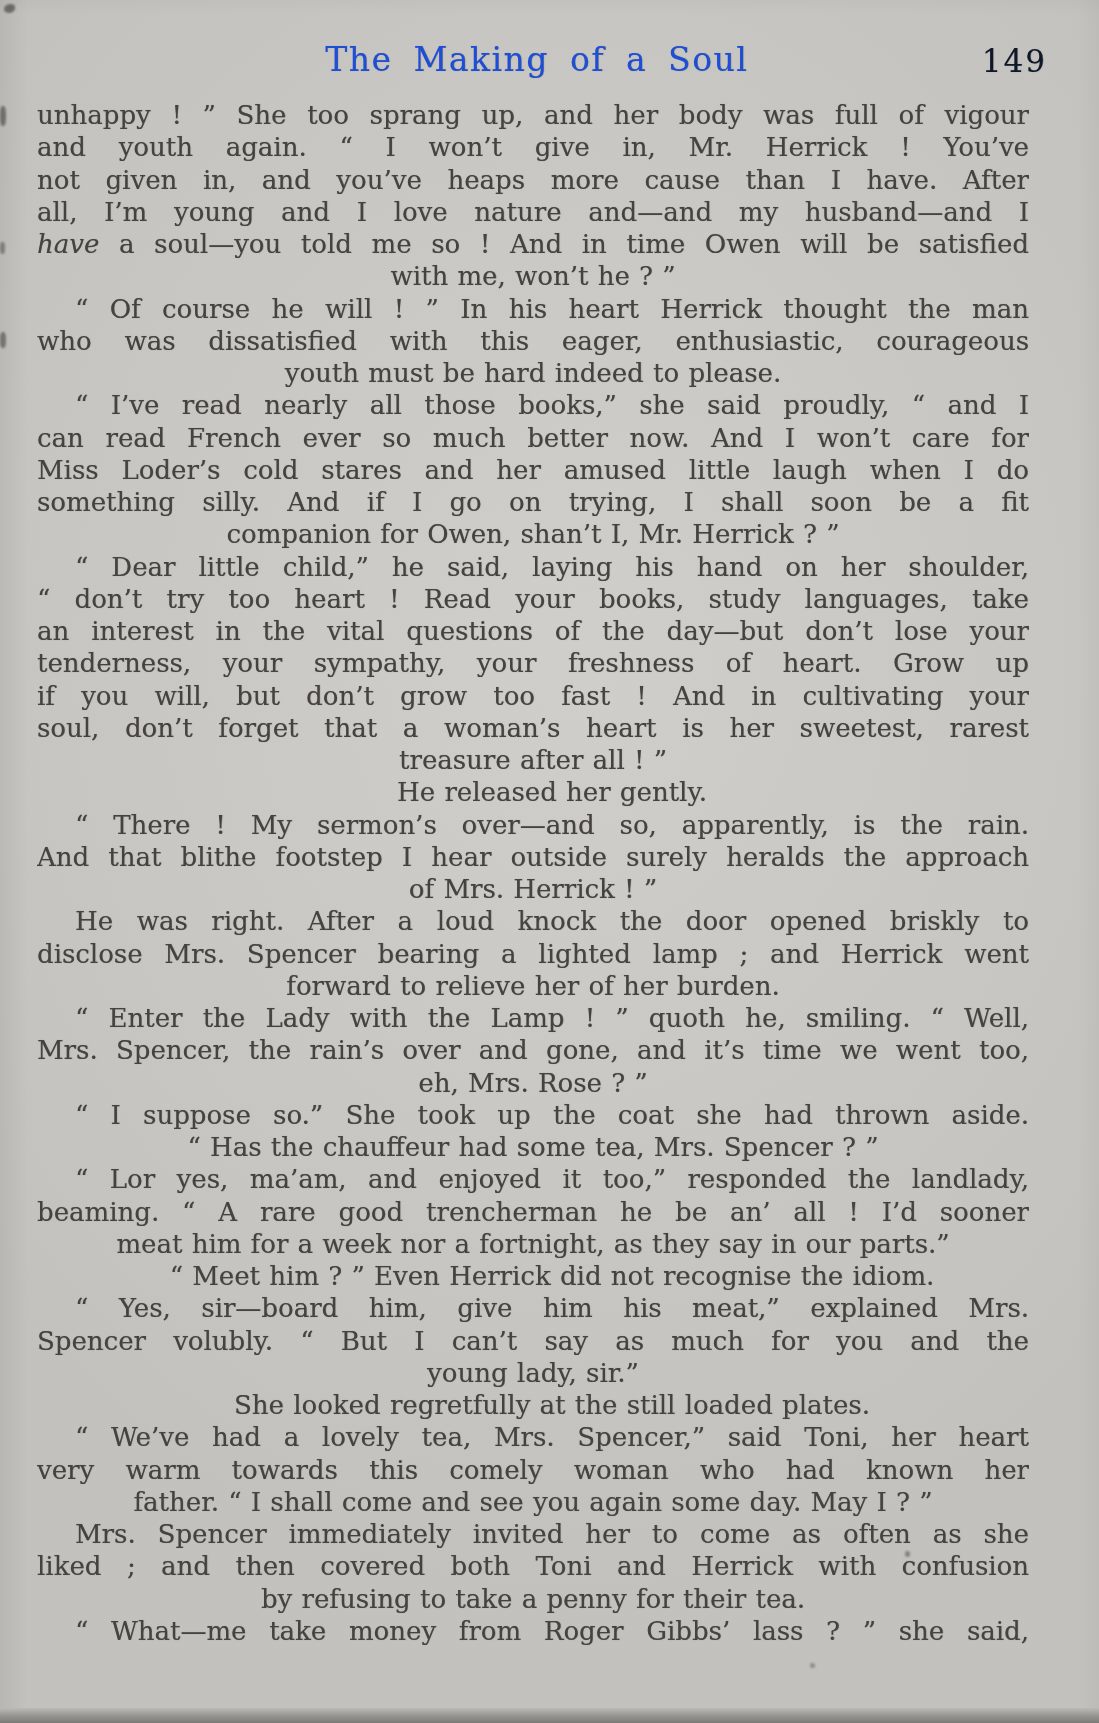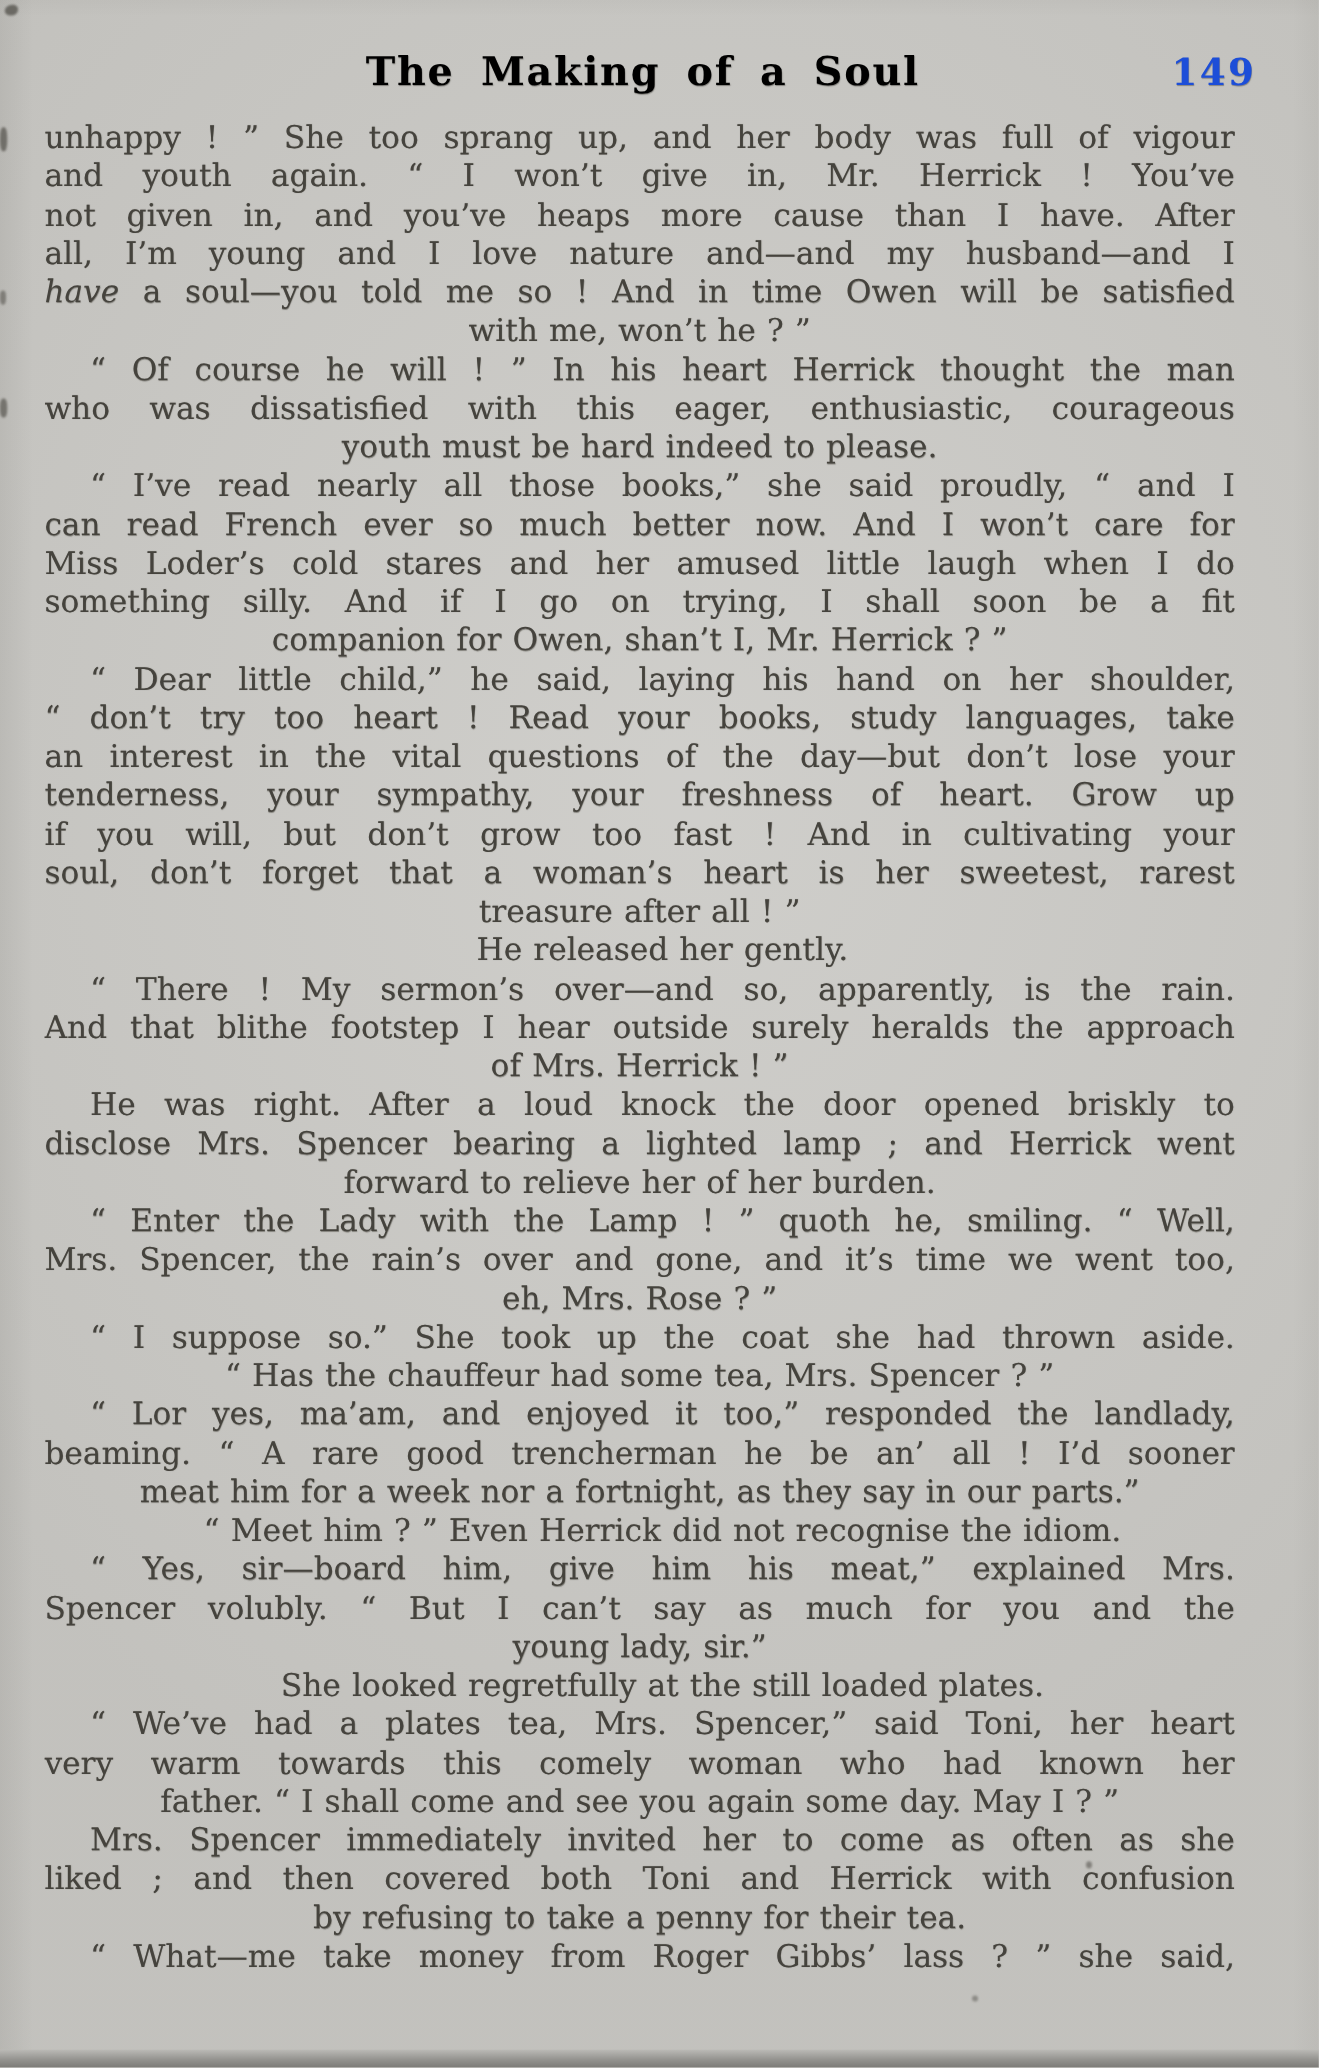--- a/index.html
+++ b/index.html
@@ -14,28 +14,28 @@
     position: absolute; inset: 0;
     background:
       linear-gradient(90deg, rgba(40,38,32,0.07), rgba(40,38,32,0.0) 28px),
       linear-gradient(270deg, rgba(40,38,32,0.04), rgba(40,38,32,0.0) 22px),
       linear-gradient(180deg, rgba(40,38,32,0.03), rgba(40,38,32,0.0) 14px),
       radial-gradient(ellipse 900px 1100px at 52% 38%, rgba(255,255,255,0.10), rgba(30,28,24,0.045) 85%);
   }
   .header { position: absolute; top: 40px; left: 0; right: 0; height: 48px; }
   .header-title {
     position: absolute; left: 50%; transform: translateX(-53%);
-    font-size: 33px; font-weight: 700; color: #000000;
+    font-size: 33px; font-weight: 400; color: #1d4ed8;
     letter-spacing: 1.5px; word-spacing: 9px; white-space: nowrap;
     text-shadow: 0.4px 0.4px 0.8px rgba(61,59,54,0.5);
     text-align: center;
   }
   .page-number {
     position: absolute; right: 52px; top: 3px;
-    font-size: 31px; font-weight: 700; color: #1d4ed8; letter-spacing: 2px;
+    font-size: 31px; font-weight: 400; color: #0f172a; letter-spacing: 2px;
     text-shadow: 0.4px 0.4px 0.8px rgba(61,59,54,0.45);
   }
   .body-text {
     position: absolute; top: 99px; left: 37px; width: 992px;
     color: #45433d;
     font-size: 26px;
     text-shadow: 0.3px 0.3px 0.7px rgba(64,61,54,0.5);
   }
   .paragraph { margin: 0; }
   .line {
@@ -132,21 +132,21 @@
     </div>
     <div class="paragraph">
       <div class="line justify first">“ Yes, sir—board him, give him his meat,” explained Mrs.</div>
       <div class="line justify">Spencer volubly.  “ But I can’t say as much for you and the</div>
       <div class="line">young lady, sir.”</div>
     </div>
     <div class="paragraph">
       <div class="line first">She looked regretfully at the still loaded plates.</div>
     </div>
     <div class="paragraph">
-      <div class="line justify first">“ We’ve had a plates tea, Mrs. Spencer,” said Toni, her heart</div>
+      <div class="line justify first">“ We’ve had a lovely tea, Mrs. Spencer,” said Toni, her heart</div>
       <div class="line justify">very warm towards this comely woman who had known her</div>
       <div class="line">father.  “ I shall come and see you again some day.  May I ? ”</div>
     </div>
     <div class="paragraph">
       <div class="line justify first">Mrs. Spencer immediately invited her to come as often as she</div>
       <div class="line justify">liked ; and then covered both Toni and Herrick with confusion</div>
       <div class="line">by refusing to take a penny for their tea.</div>
     </div>
     <div class="paragraph">
       <div class="line justify first">“ What—me take money from Roger Gibbs’ lass ? ” she said,</div>

